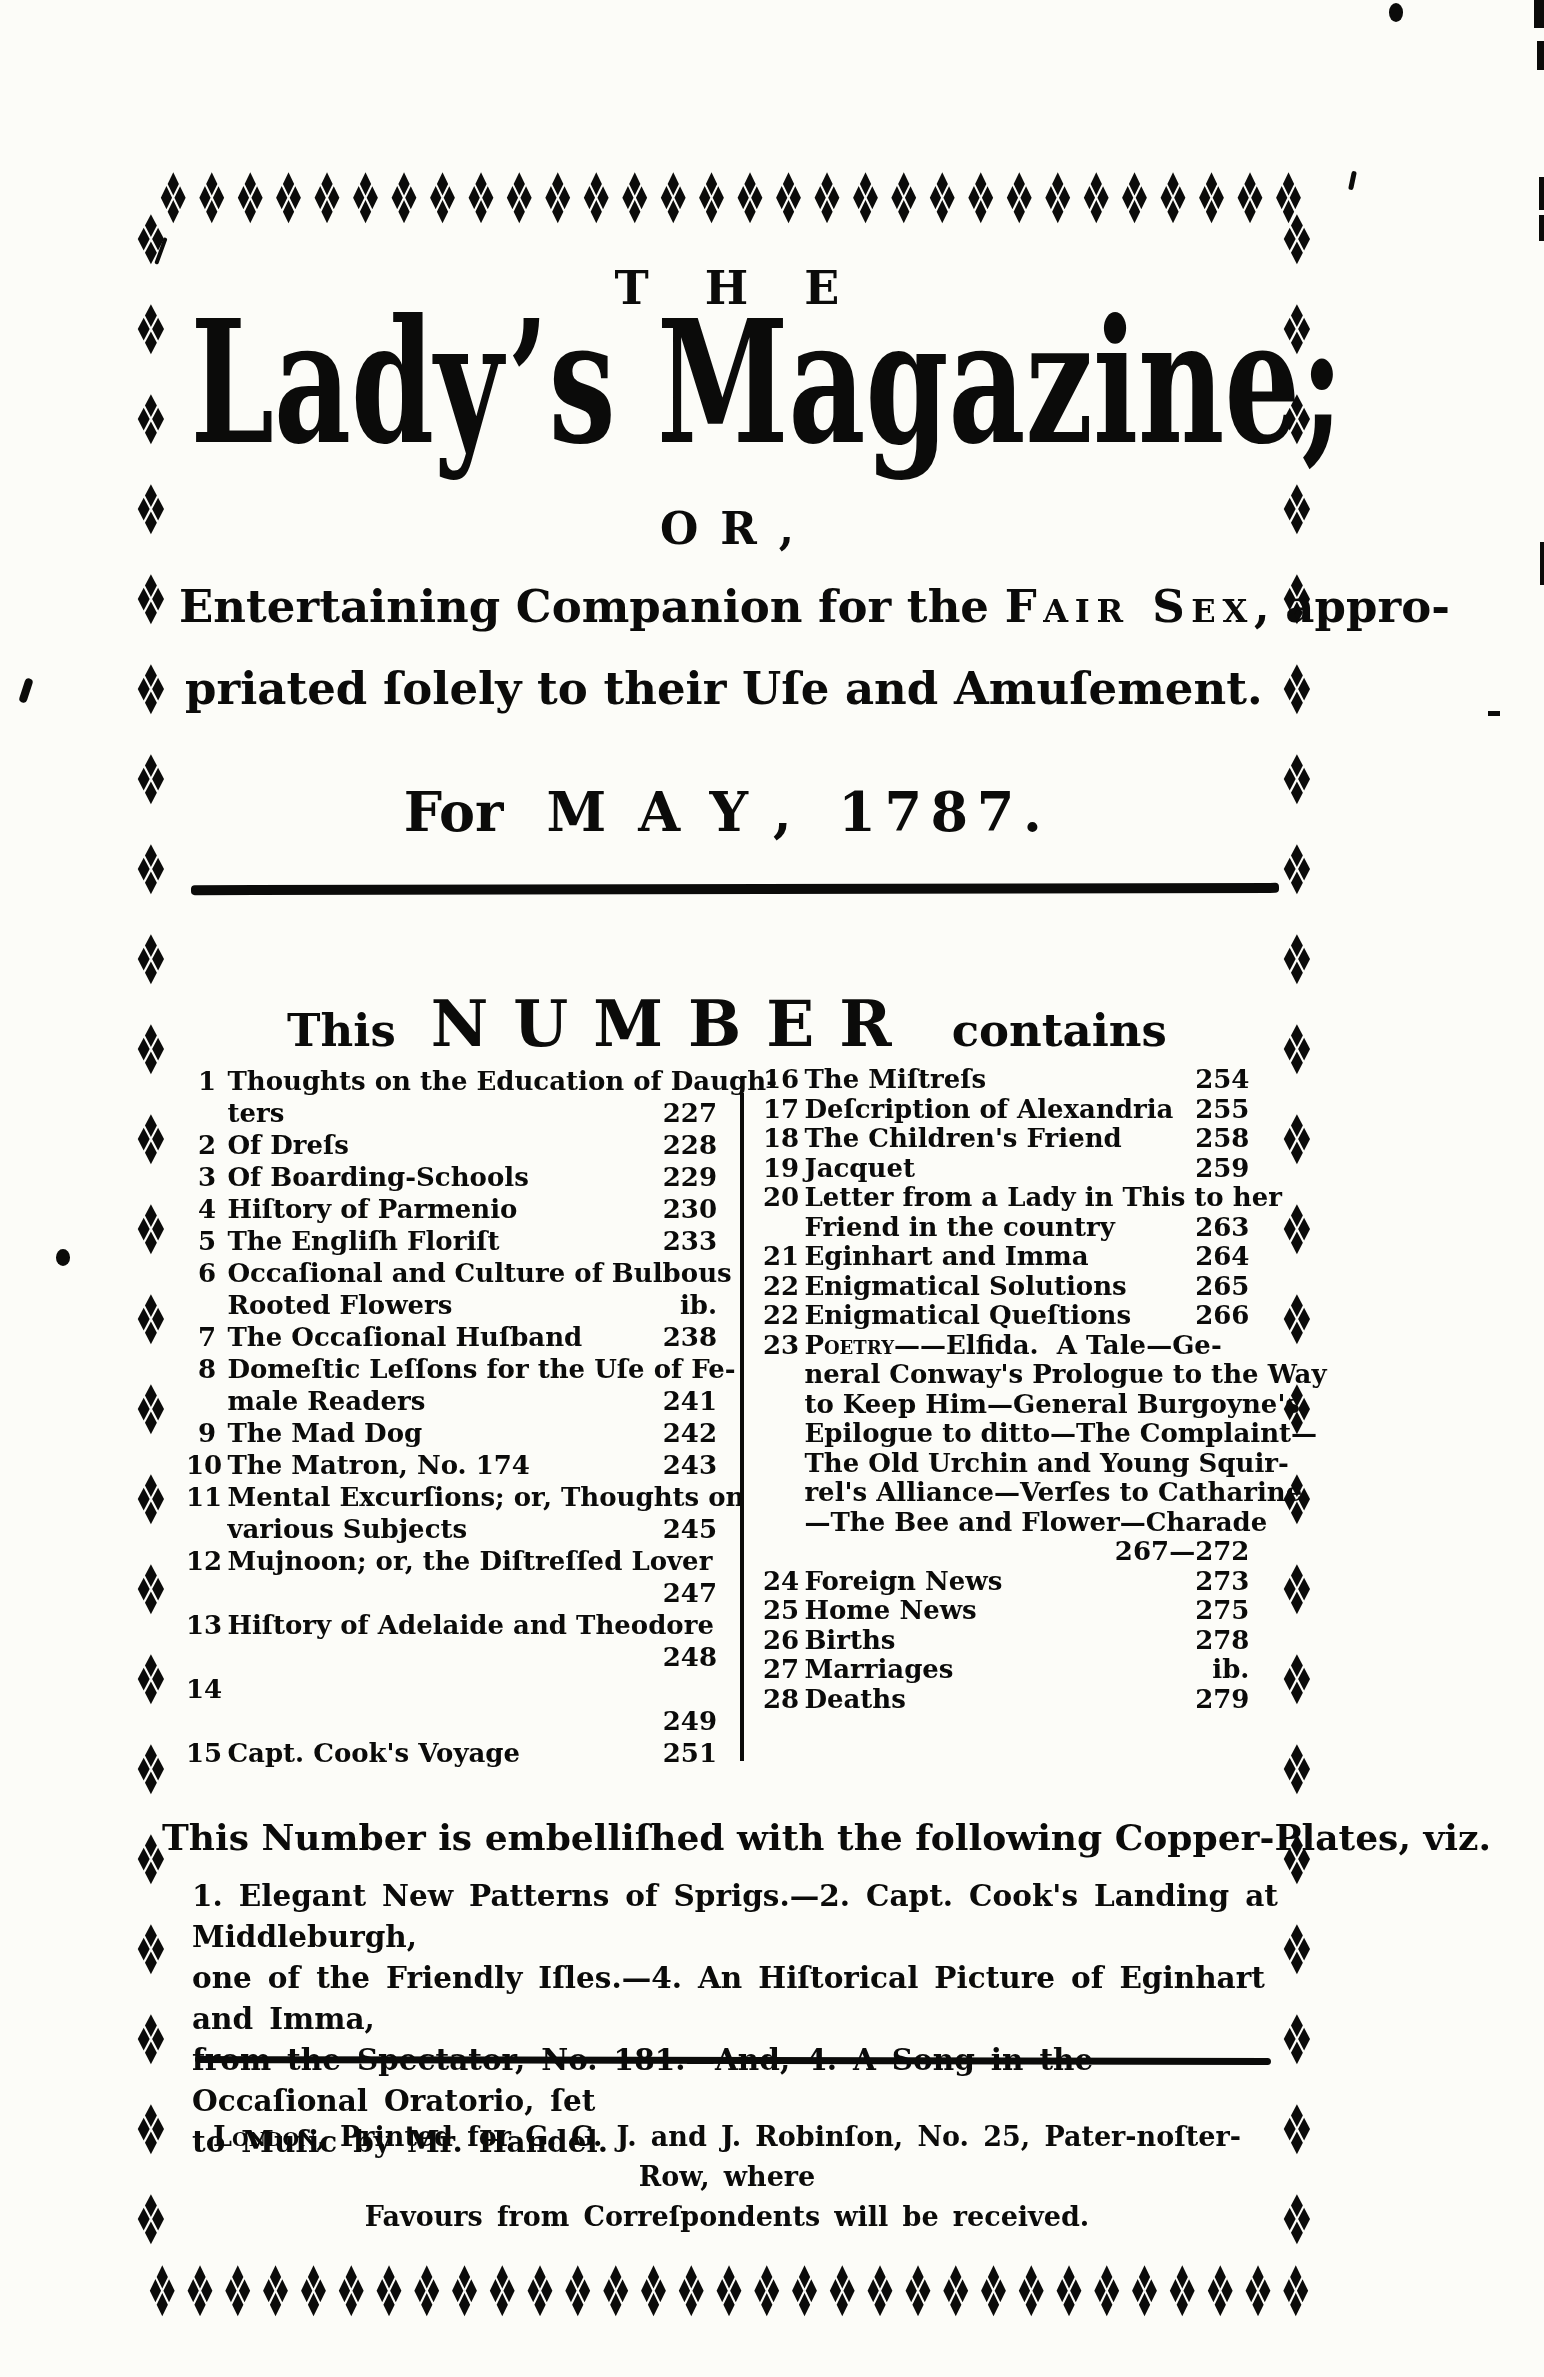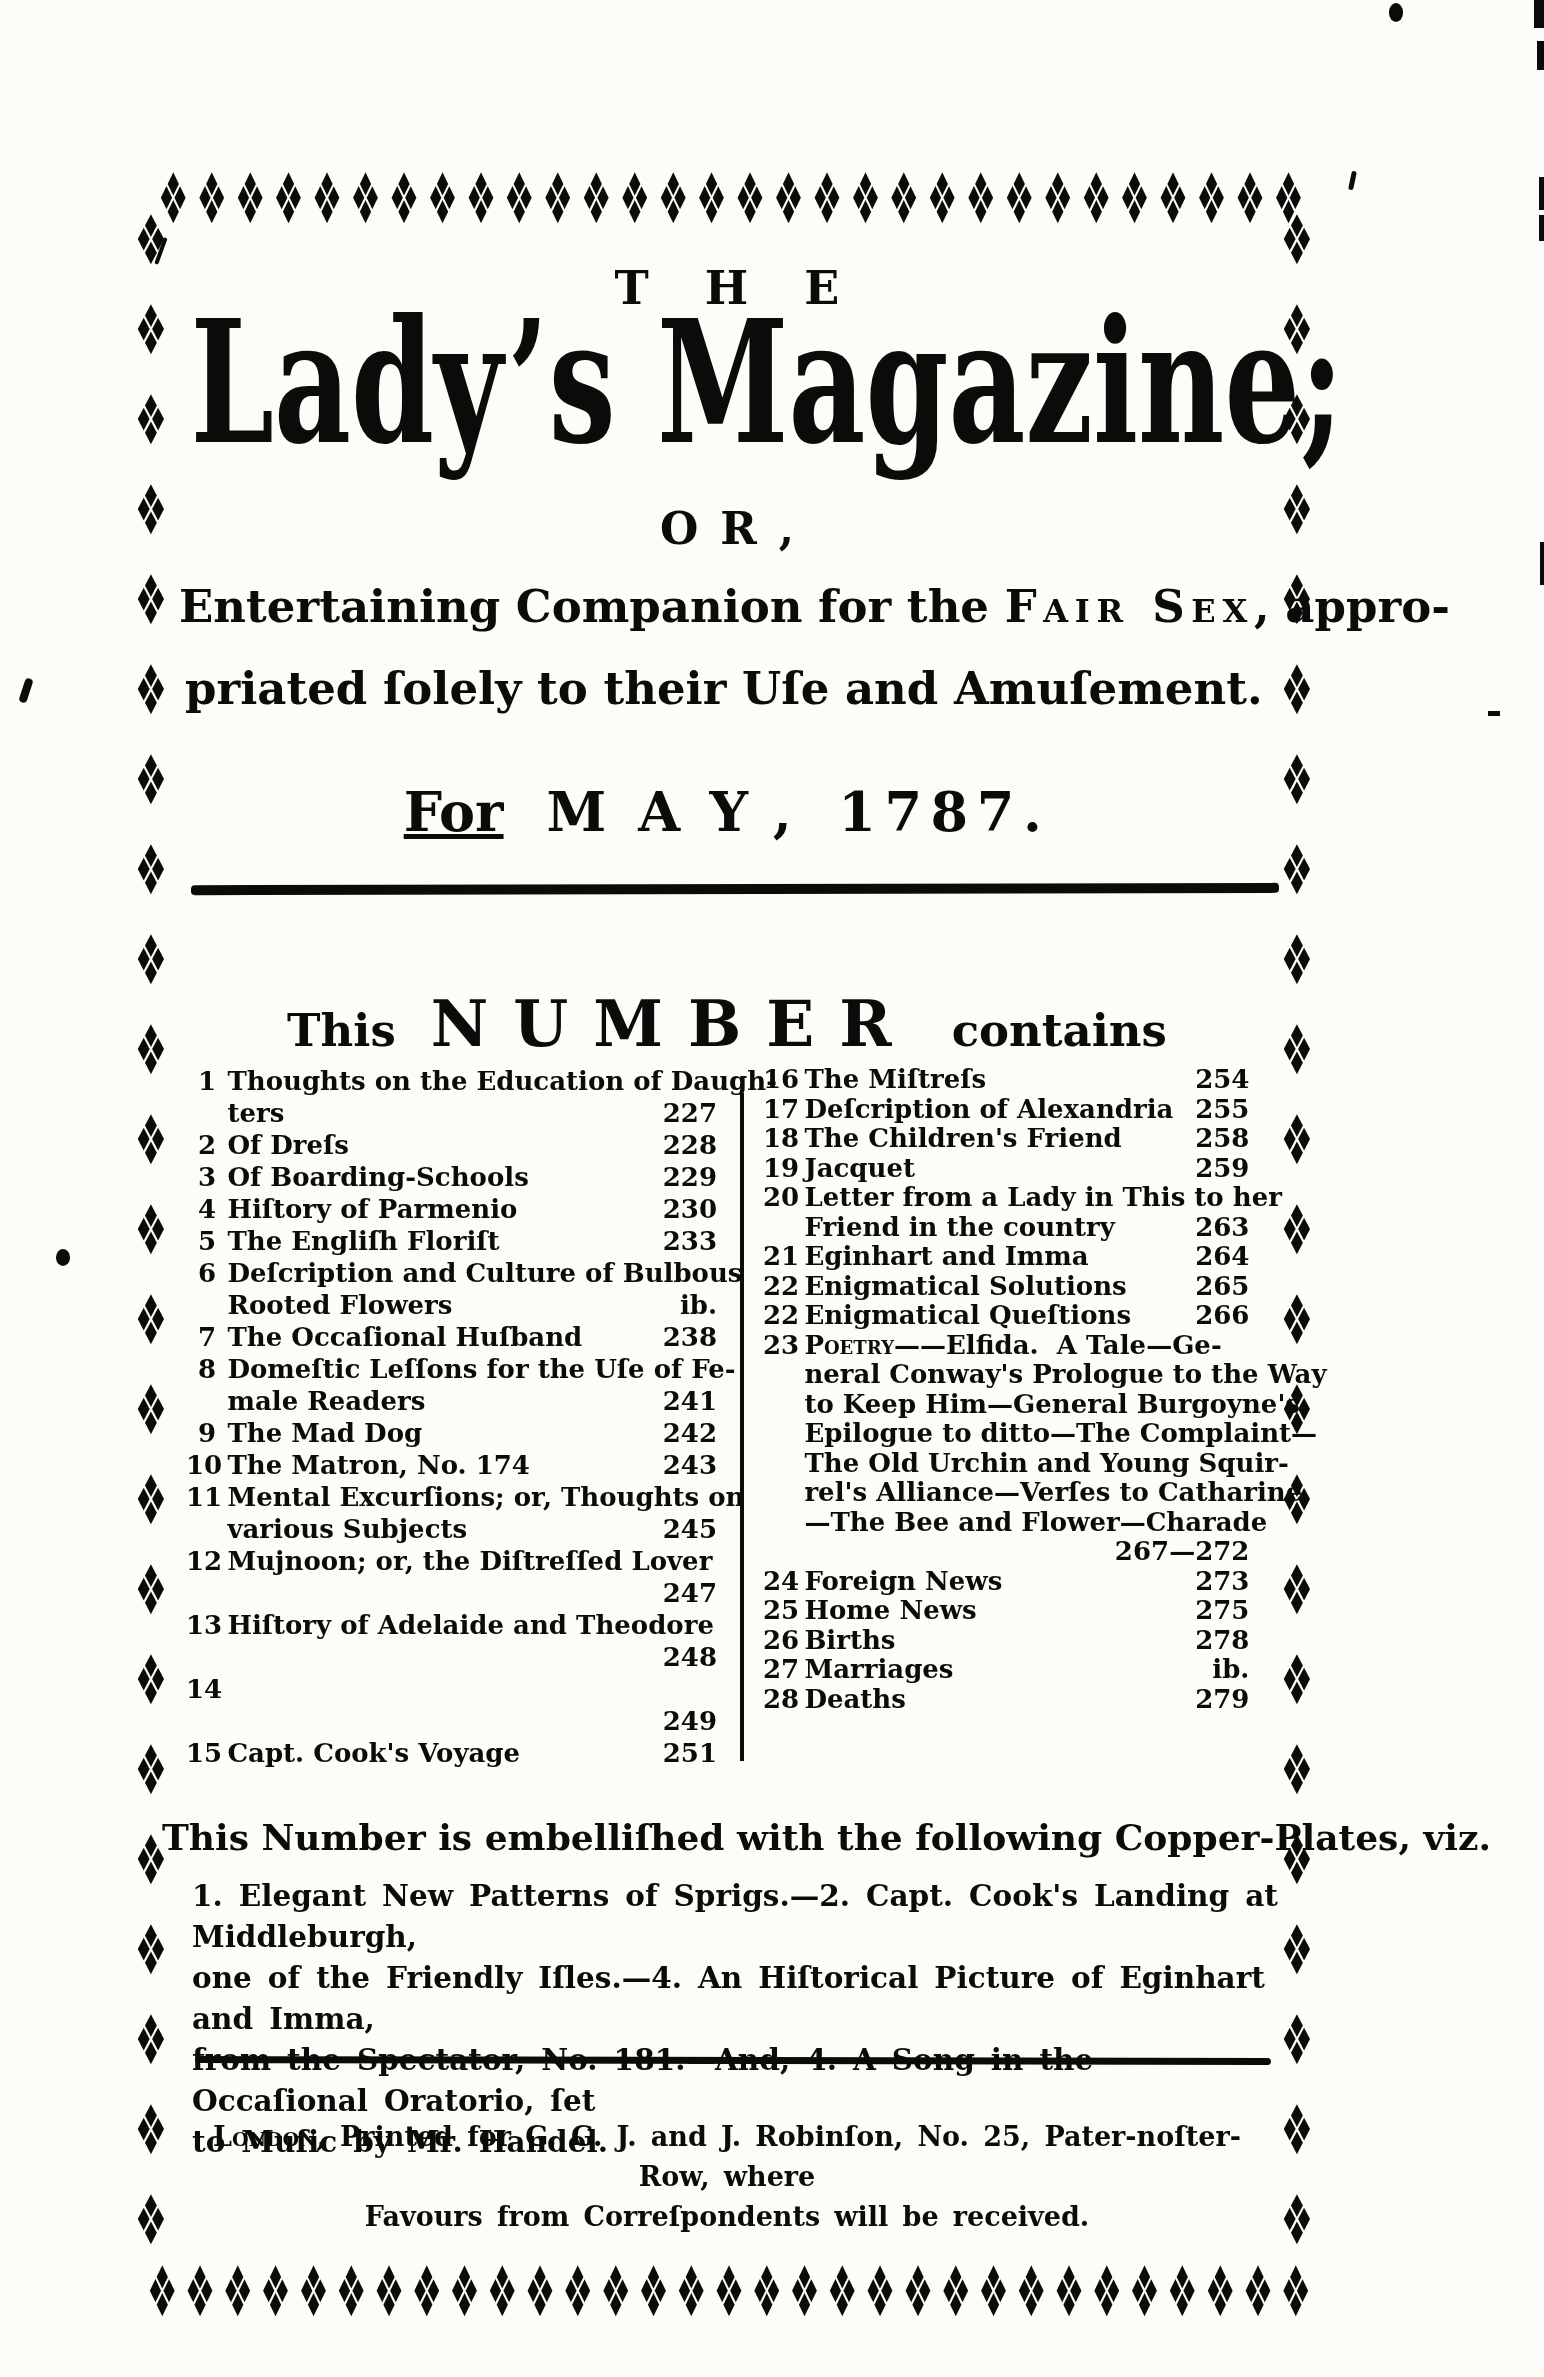--- a/index.html
+++ b/index.html
@@ -24,21 +24,21 @@
   .title{top:299px;left:185px;width:1084px;text-align:center;font-size:120px;
          transform:scale(0.99,1.42);transform-origin:50% 30%;white-space:nowrap;}
   .or-line{top:503px;left:185px;width:1084px;text-align:center;font-size:44px;
            letter-spacing:22px;text-indent:22px;}
   .sub1{top:580px;left:179px;width:1097px;text-align:center;font-size:45px;white-space:nowrap;}
   .sub2{top:662px;left:185px;width:1084px;text-align:left;font-size:45px;}
   .sc{font-variant:small-caps;}
   .sub-sc{letter-spacing:6.7px;}
   .dateline{top:780px;left:185px;width:1084px;display:flex;justify-content:center;
             align-items:baseline;font-size:54px;}
-  .date-pre{margin-right:43px;text-decoration:underline;}
+  .date-pre{margin-right:43px;}
   .date-month{letter-spacing:32px;margin-right:14.3px;}
   .date-year{letter-spacing:8.6px;}
 
   .rule{background:#0b0b0a;border-radius:3.8px;}
   .rule1{top:884px;left:191px;width:1088px;height:10px;transform:rotate(-0.12deg);}
   .rule2{top:2057px;left:195px;width:1076px;height:7.1px;transform:rotate(0.1deg);}
 
   
   .cheader{top:987px;left:185px;width:1084px;display:flex;justify-content:center;
            align-items:baseline;gap:35px;}
@@ -234,21 +234,21 @@
         <span class="ttl">Hiſtory of Parmenio</span>
         <span class="pg">230</span>
       </div>
       <div class="crow">
         <span class="num">5</span>
         <span class="ttl">The Engliſh Floriſt</span>
         <span class="pg">233</span>
       </div>
       <div class="crow">
         <span class="num">6</span>
-        <span class="ttl">Deſcription and Culture of Bulbous</span>
+        <span class="ttl">Occaſional and Culture of Bulbous</span>
         <span class="pg"></span>
       </div>
       <div class="crow">
         <span class="num"></span>
         <span class="ttl">Rooted Flowers</span>
         <span class="pg">ib.</span>
       </div>
       <div class="crow">
         <span class="num">7</span>
         <span class="ttl">The Occaſional Huſband</span>

